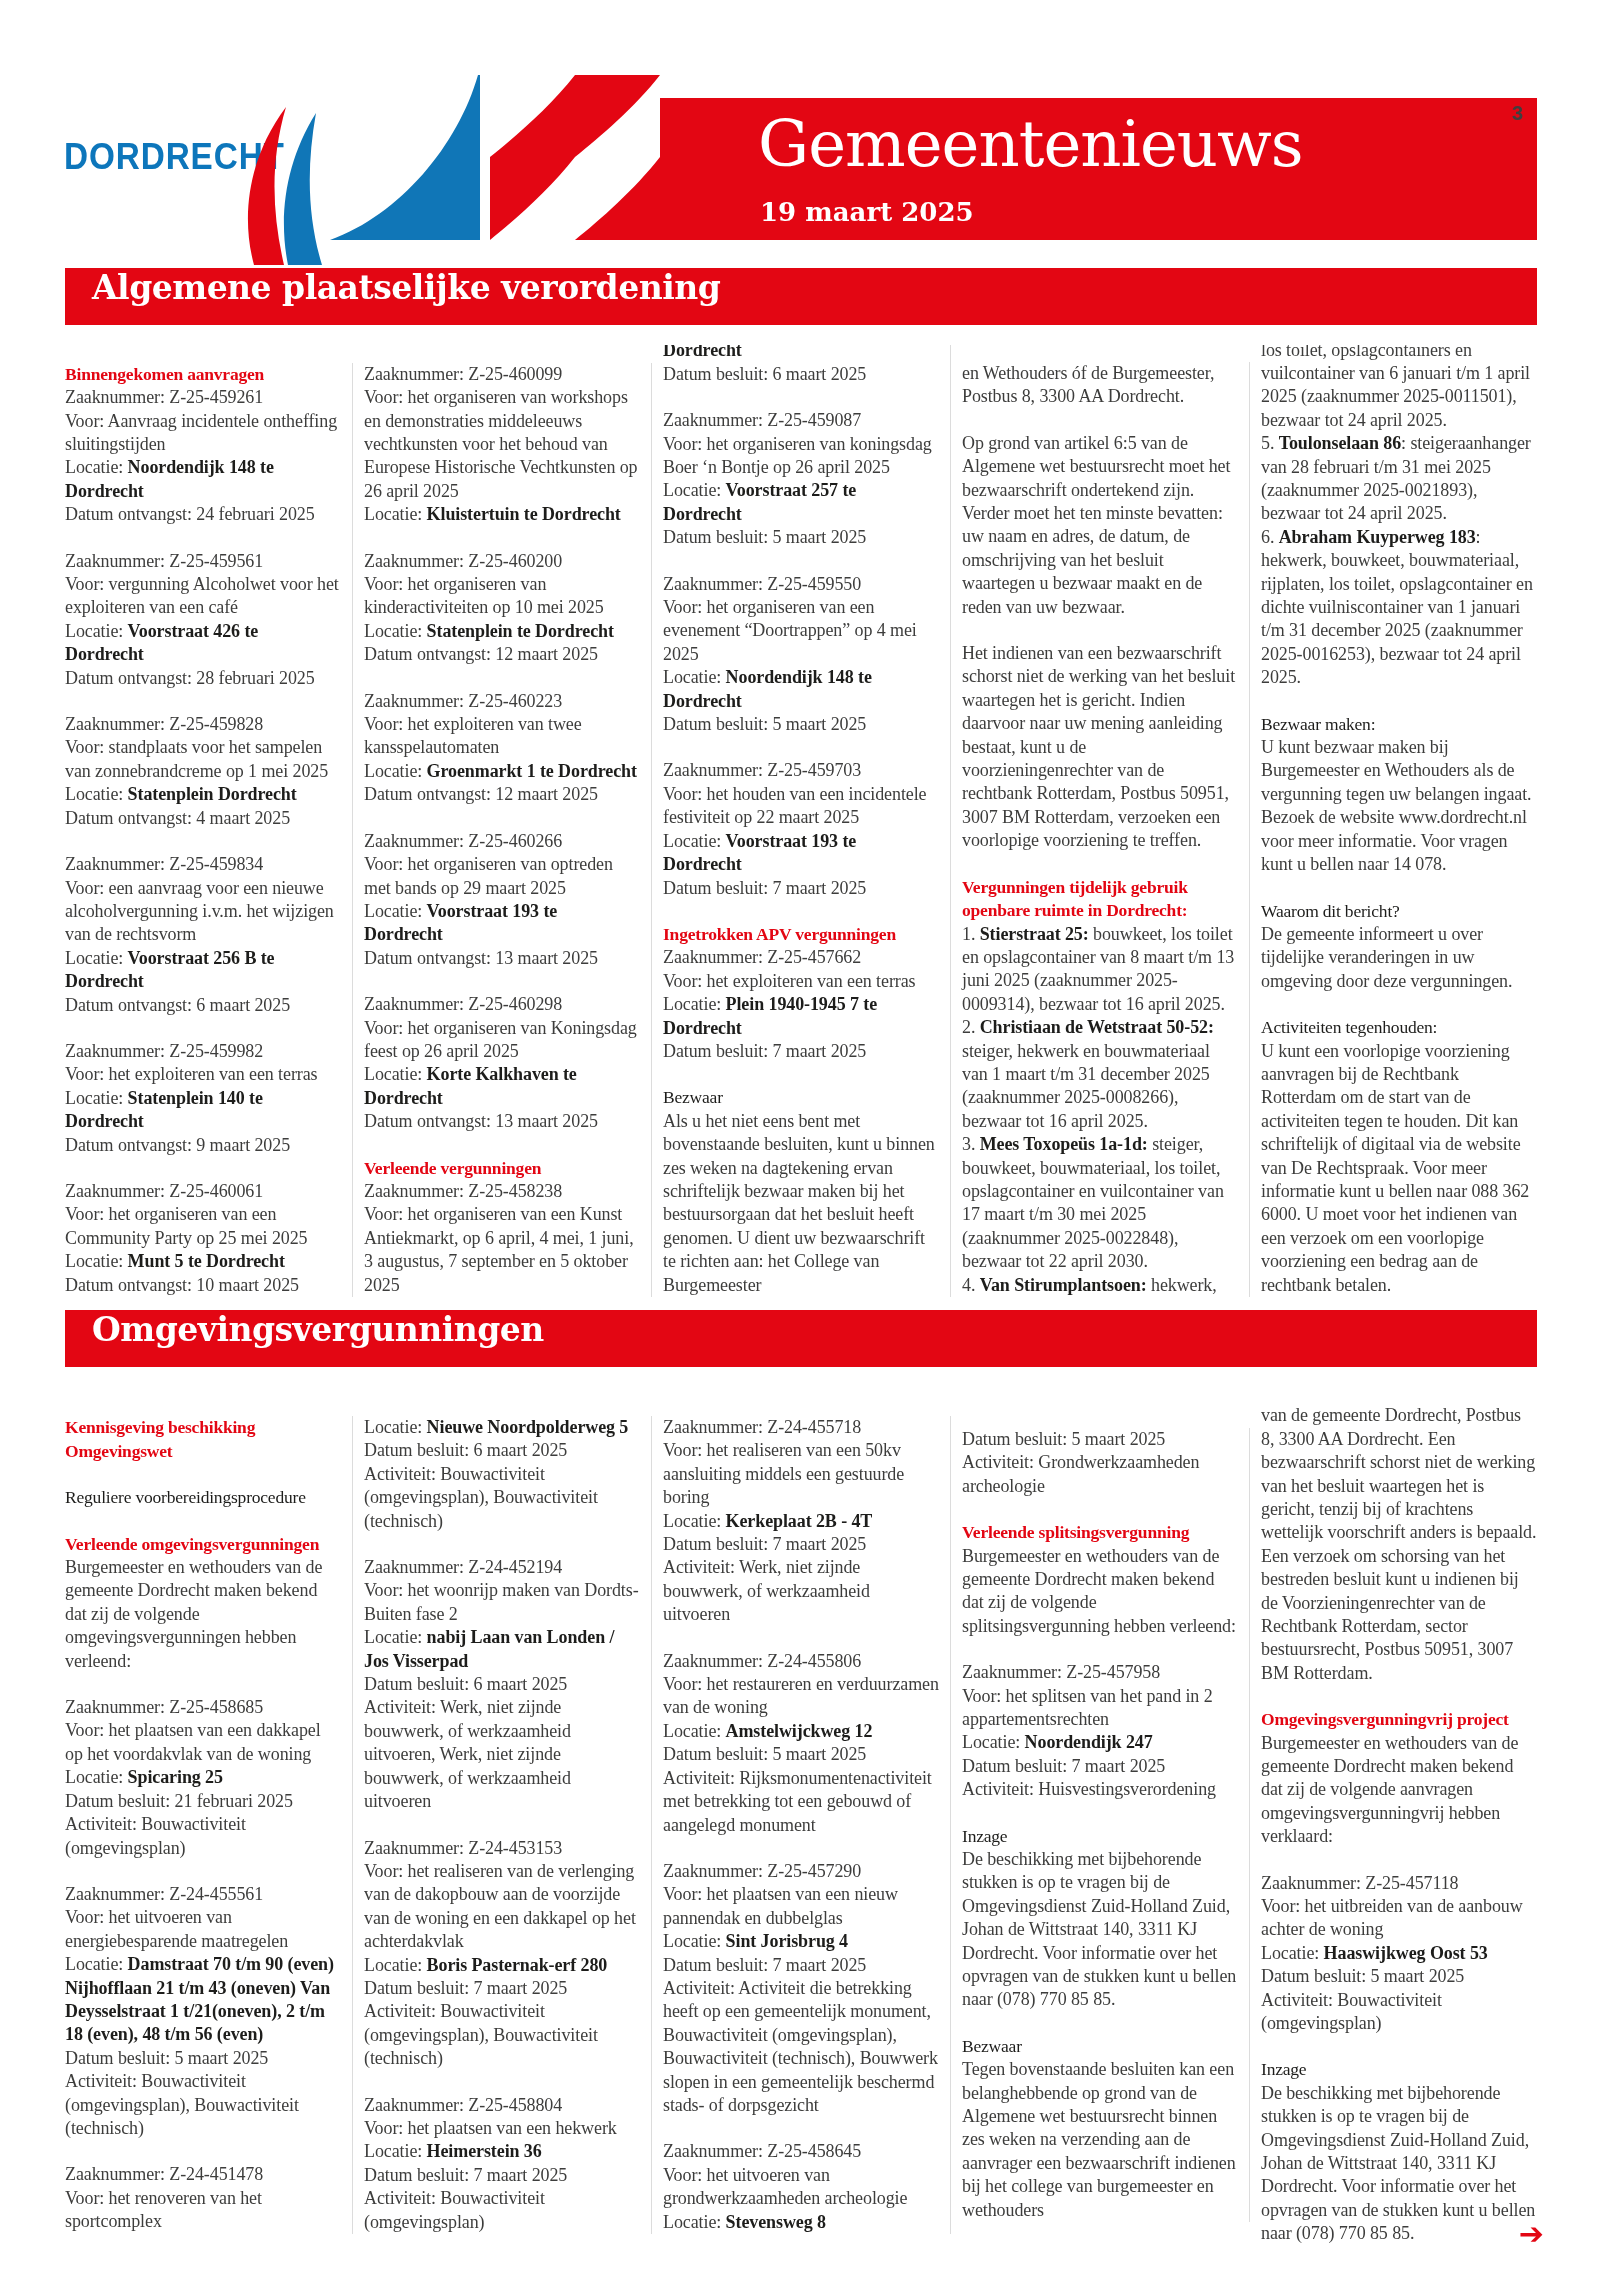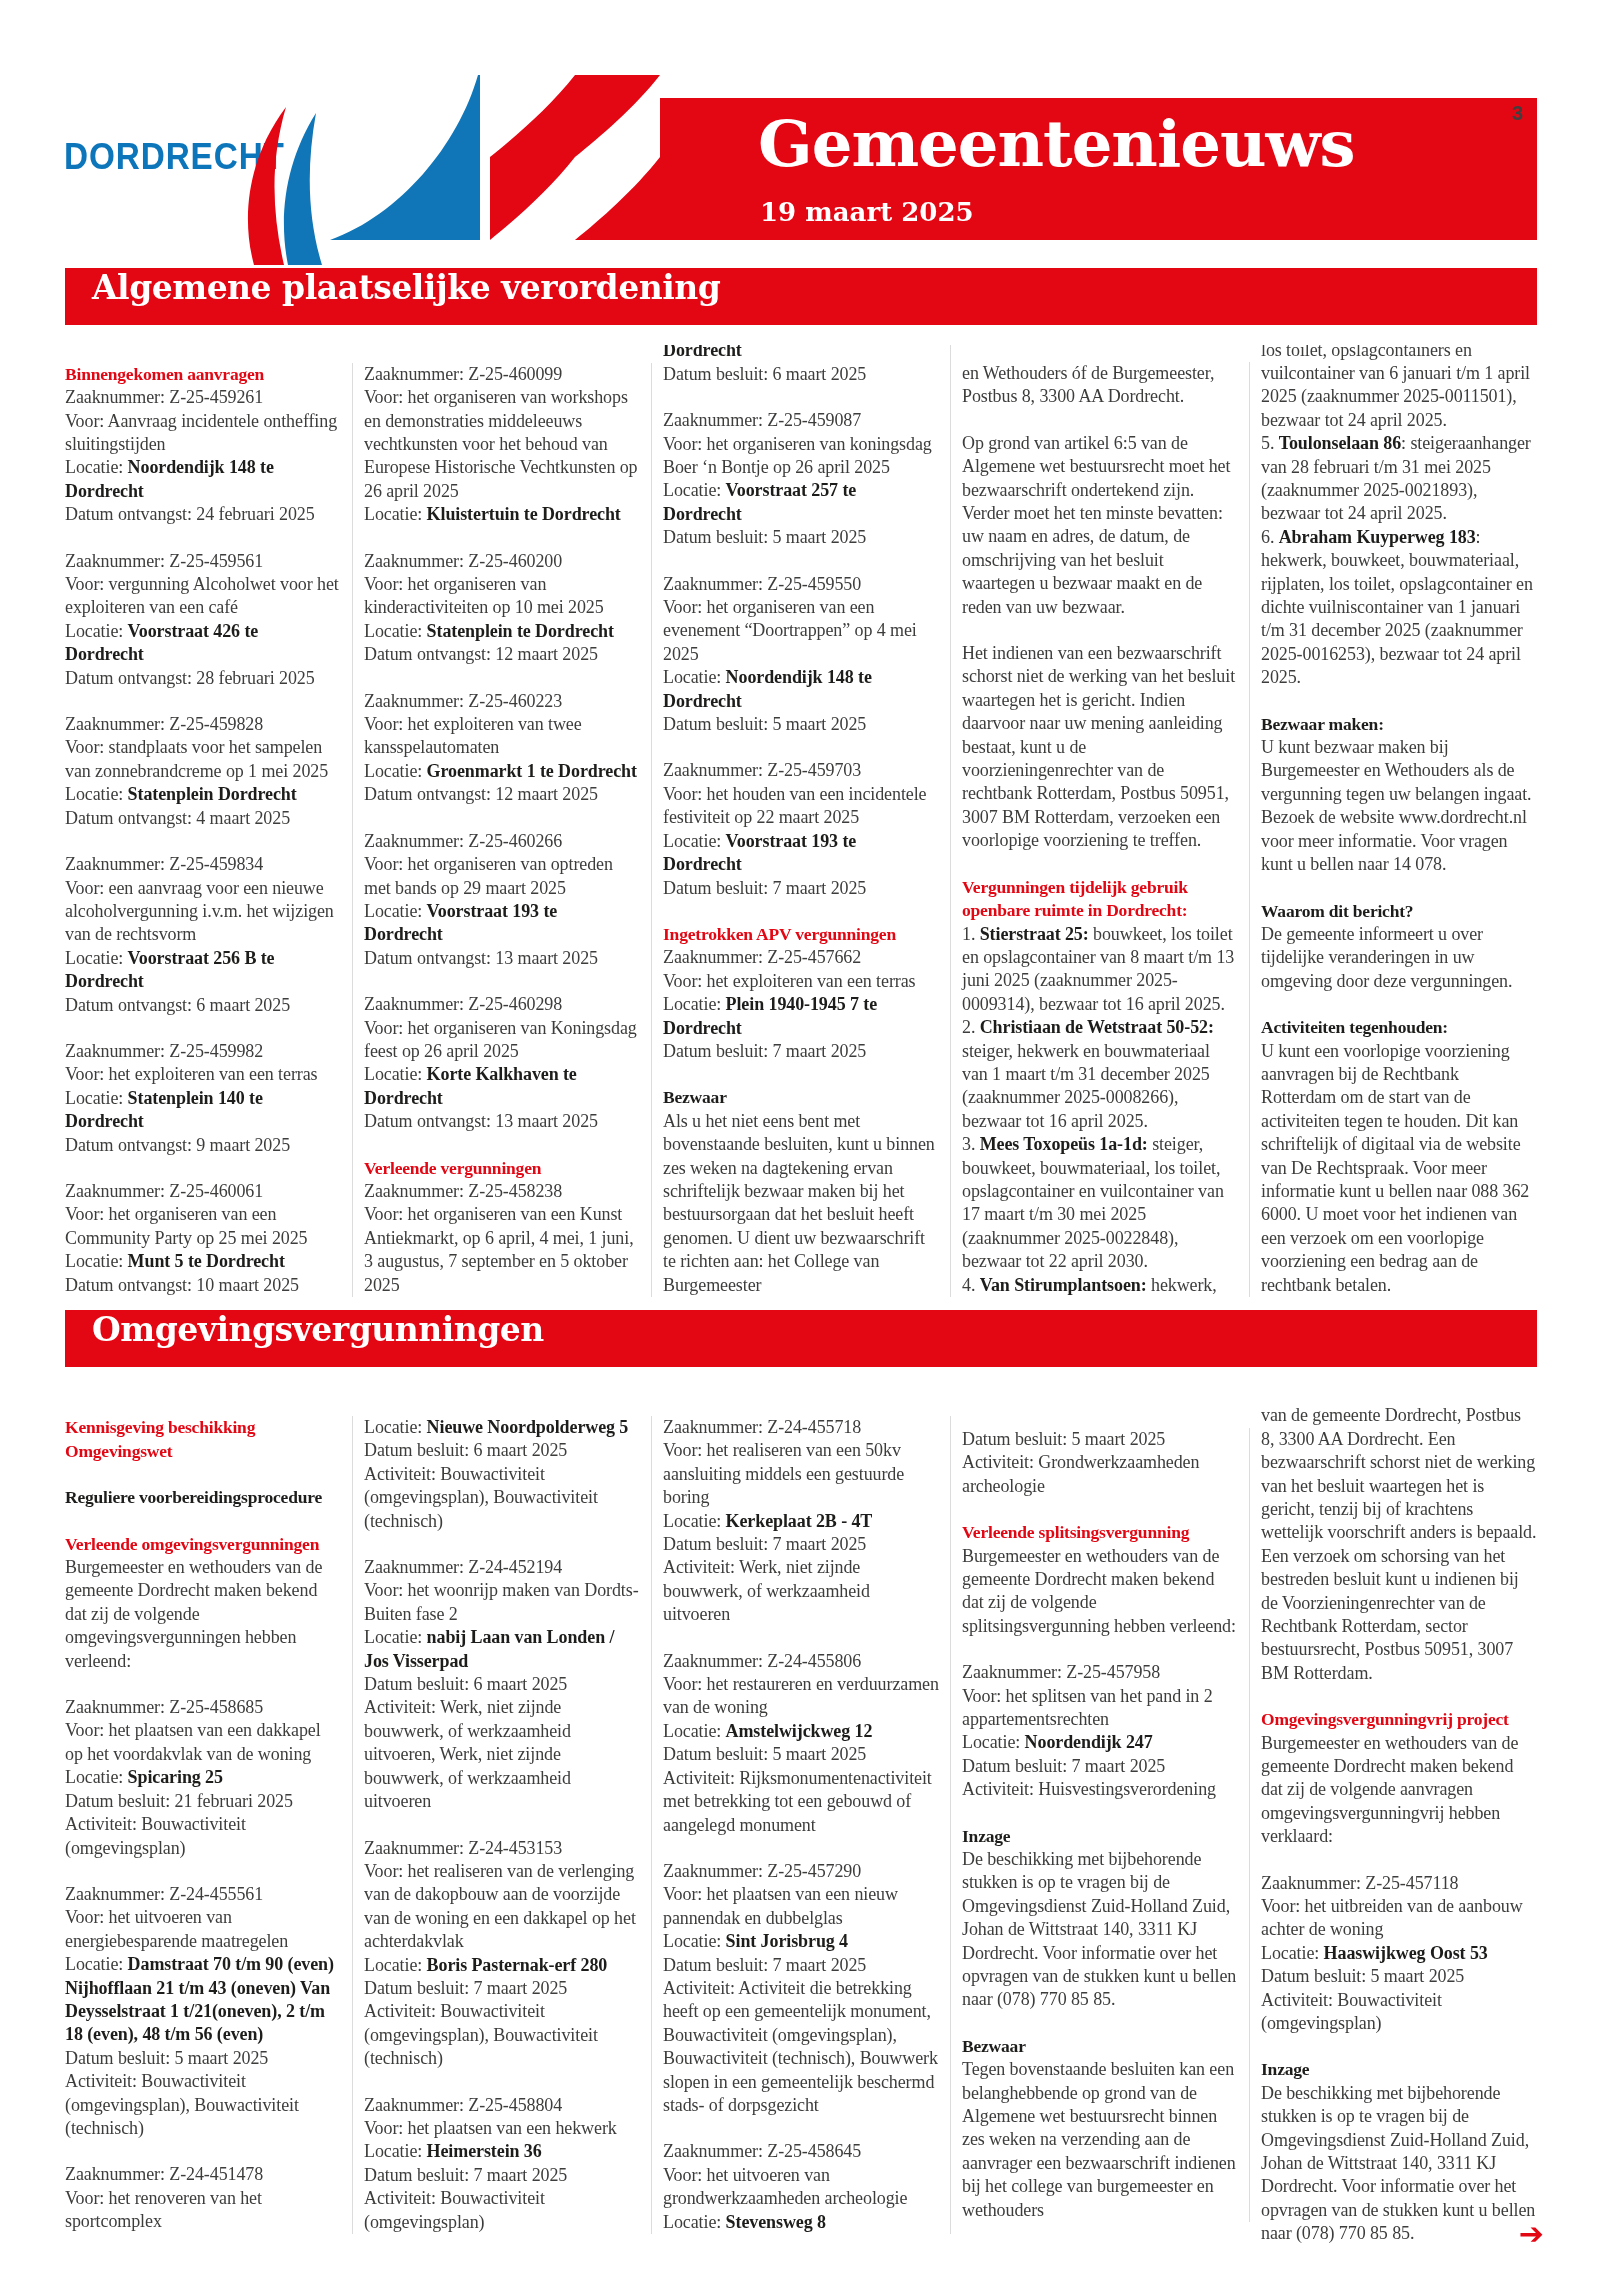--- a/index.html
+++ b/index.html
@@ -18,21 +18,21 @@
     transform:scaleX(.9);transform-origin:left center;
   }
   .logo-flames{position:absolute;left:234px;top:103px;}
   .sails{position:absolute;left:330px;top:75px;}
   .banner{
     position:absolute;left:700px;top:98px;width:837px;height:142px;
     background:#e30613;color:#fff;
   }
   .banner h1{
     margin:0;position:absolute;left:58px;top:14px;
-    font-family:"DejaVu Serif", serif;font-weight:bold;font-size:64px;line-height:1;
+    font-family:"DejaVu Serif", serif;font-weight:normal;font-size:64px;line-height:1;
     letter-spacing:-1px;
   }
   .banner .date{
     position:absolute;left:60px;top:99px;
     font-family:"DejaVu Serif", serif;font-weight:bold;font-size:26px;
   }
   .page-num{
     position:absolute;right:14px;top:4px;font-size:20px;font-weight:bold;color:#3f3f3f;
     font-family:"Liberation Sans", sans-serif;
   }
@@ -56,21 +56,21 @@
   .cols2{top:1388px;height:874px;align-items:center;}
   .col{
     width:276px;flex:0 0 276px;padding-right:11px;margin-right:11px;
     border-right:1px solid #dcdcdc;box-sizing:content-box;
   }
   .col:last-child{border-right:none;margin-right:0;padding-right:0;}
 
   .col p{margin:0;font-size:18px;line-height:23.4px;letter-spacing:-0.1px;}
   .para strong{color:#1d1d1b;}
   .h-red{color:#e30613;font-weight:bold;font-size:17.5px !important;letter-spacing:-0.2px !important;}
-  .h-black{color:#1d1d1b;font-weight:bold;font-size:17.5px !important;letter-spacing:-0.2px !important;}
+  .h-black{color:#1d1d1b;font-weight:normal;font-size:17.5px !important;letter-spacing:-0.2px !important;}
   .gap{height:23px;}
 
   
   .next-arrow{
     position:absolute;right:56px;top:2216px;color:#e30613;font-size:30px;font-weight:bold;
     font-family:"DejaVu Sans", sans-serif;
   }
 </style>
 </head>
 <body>

